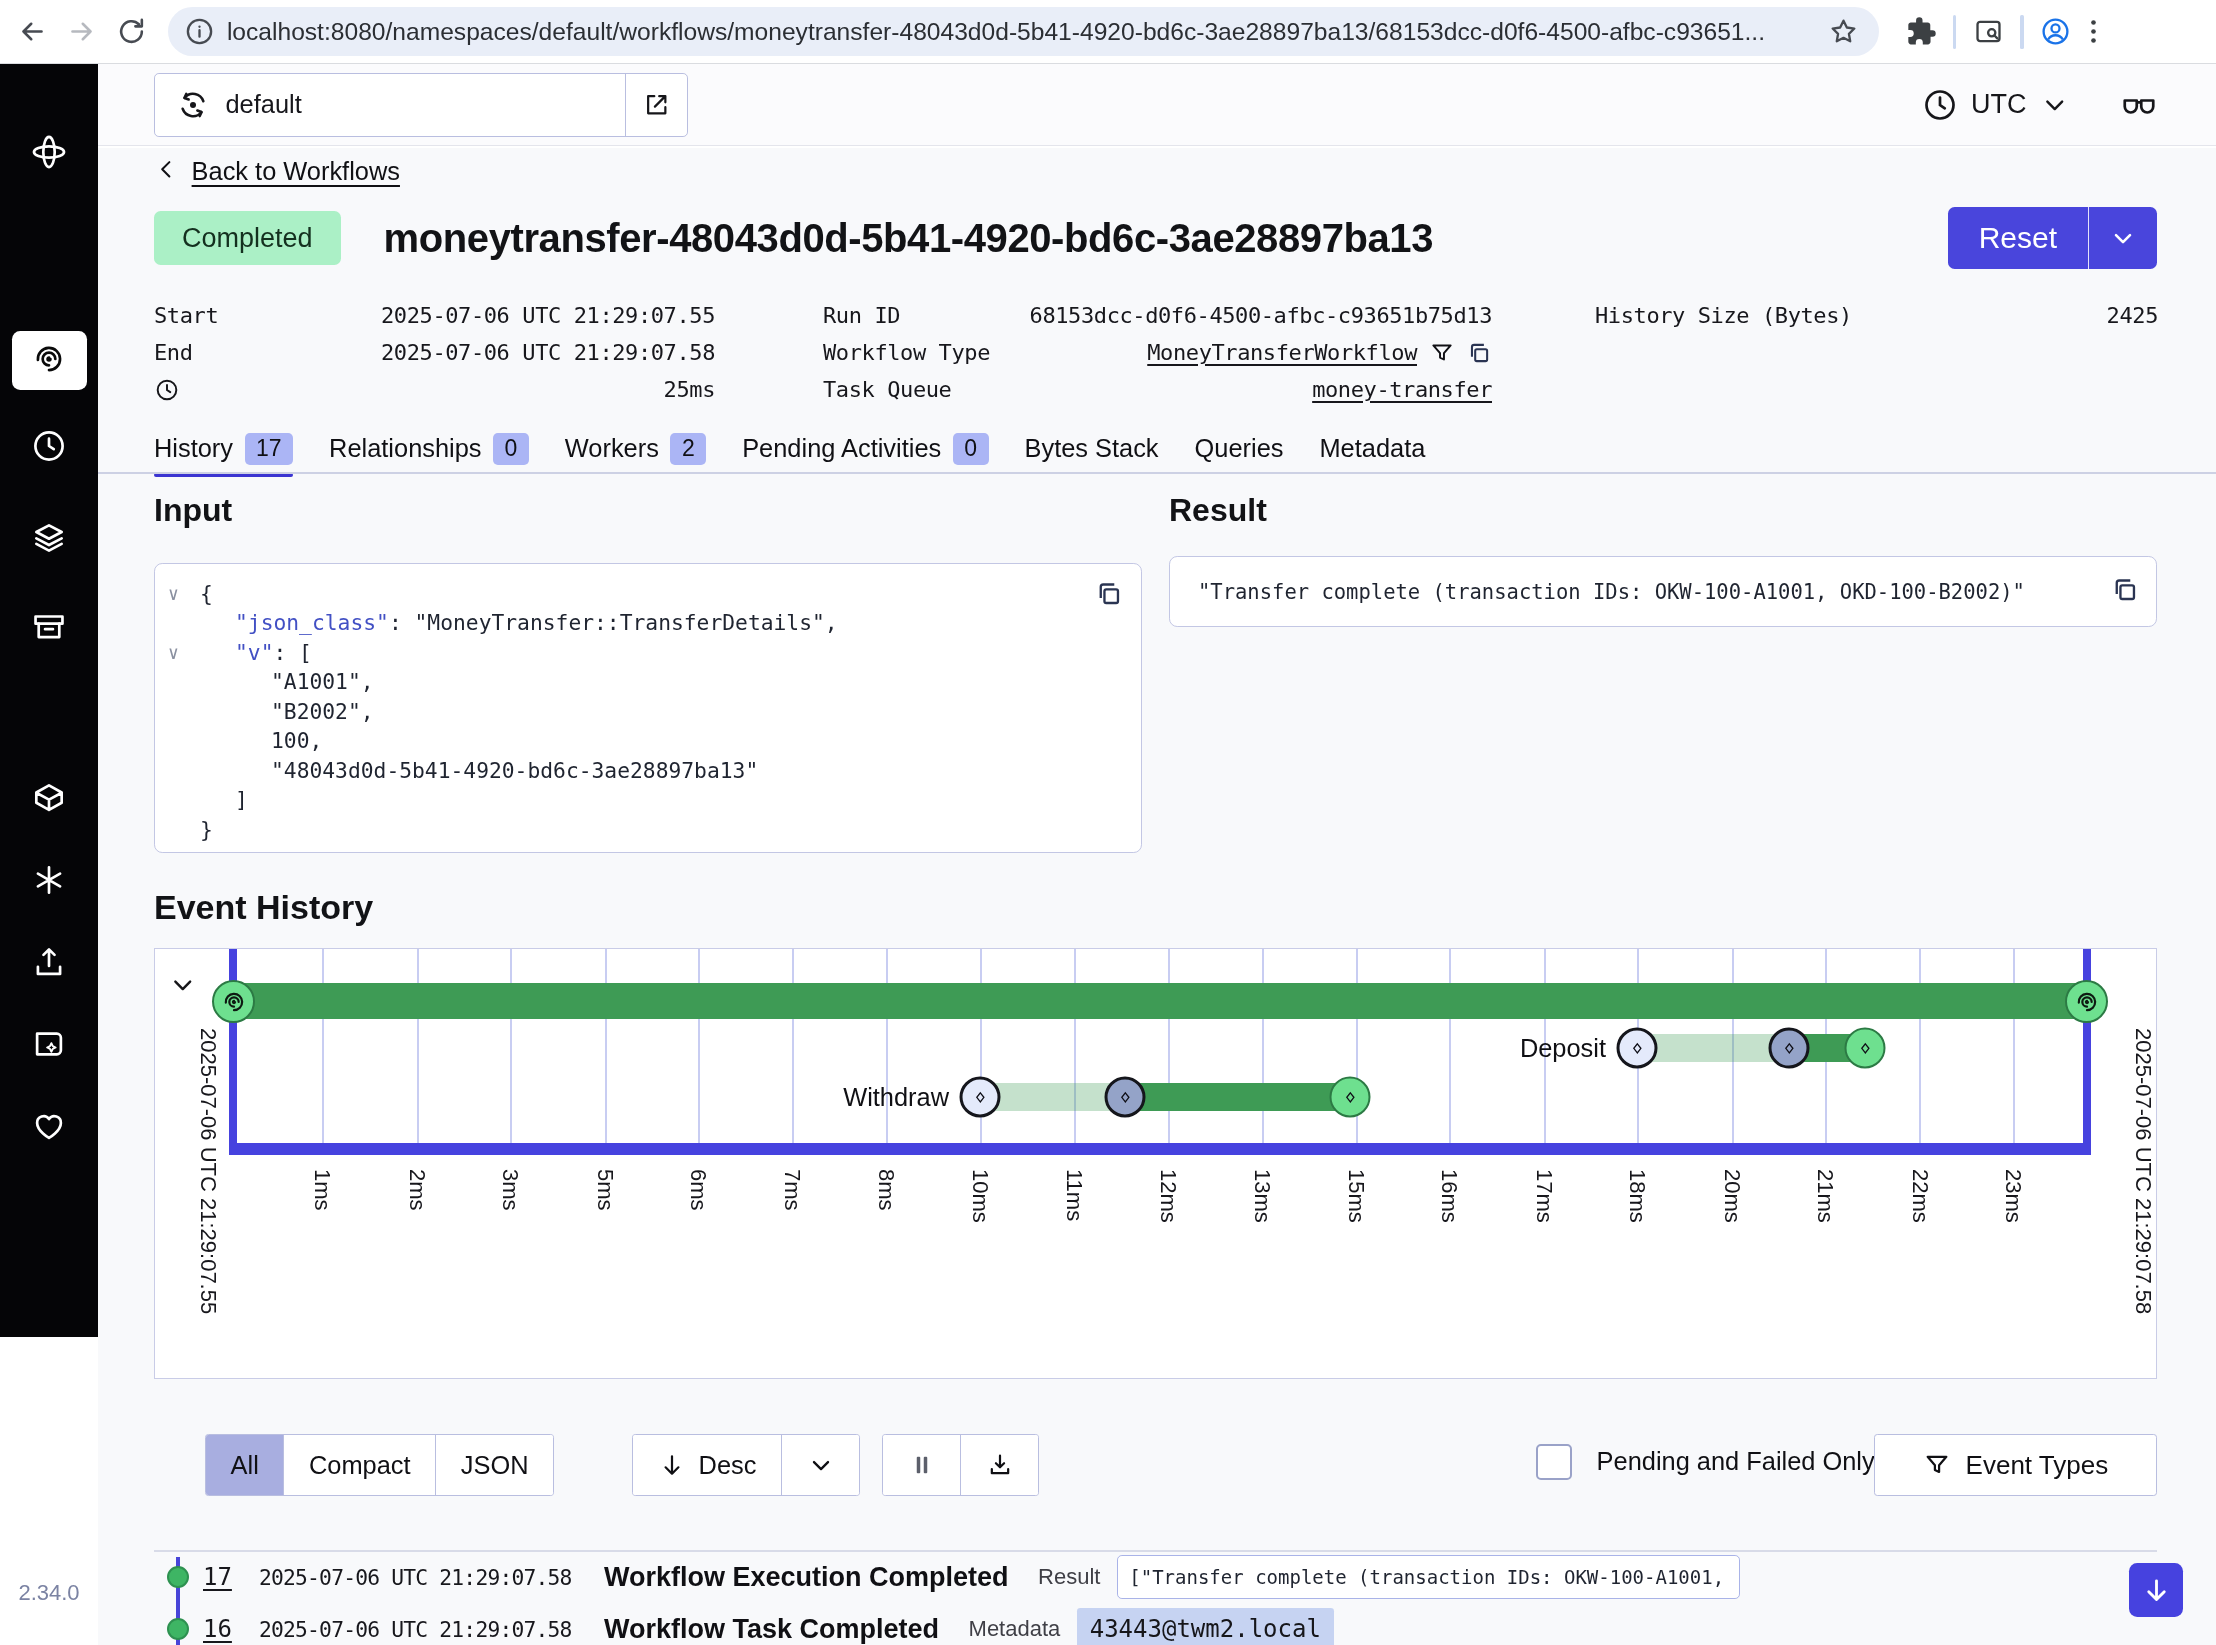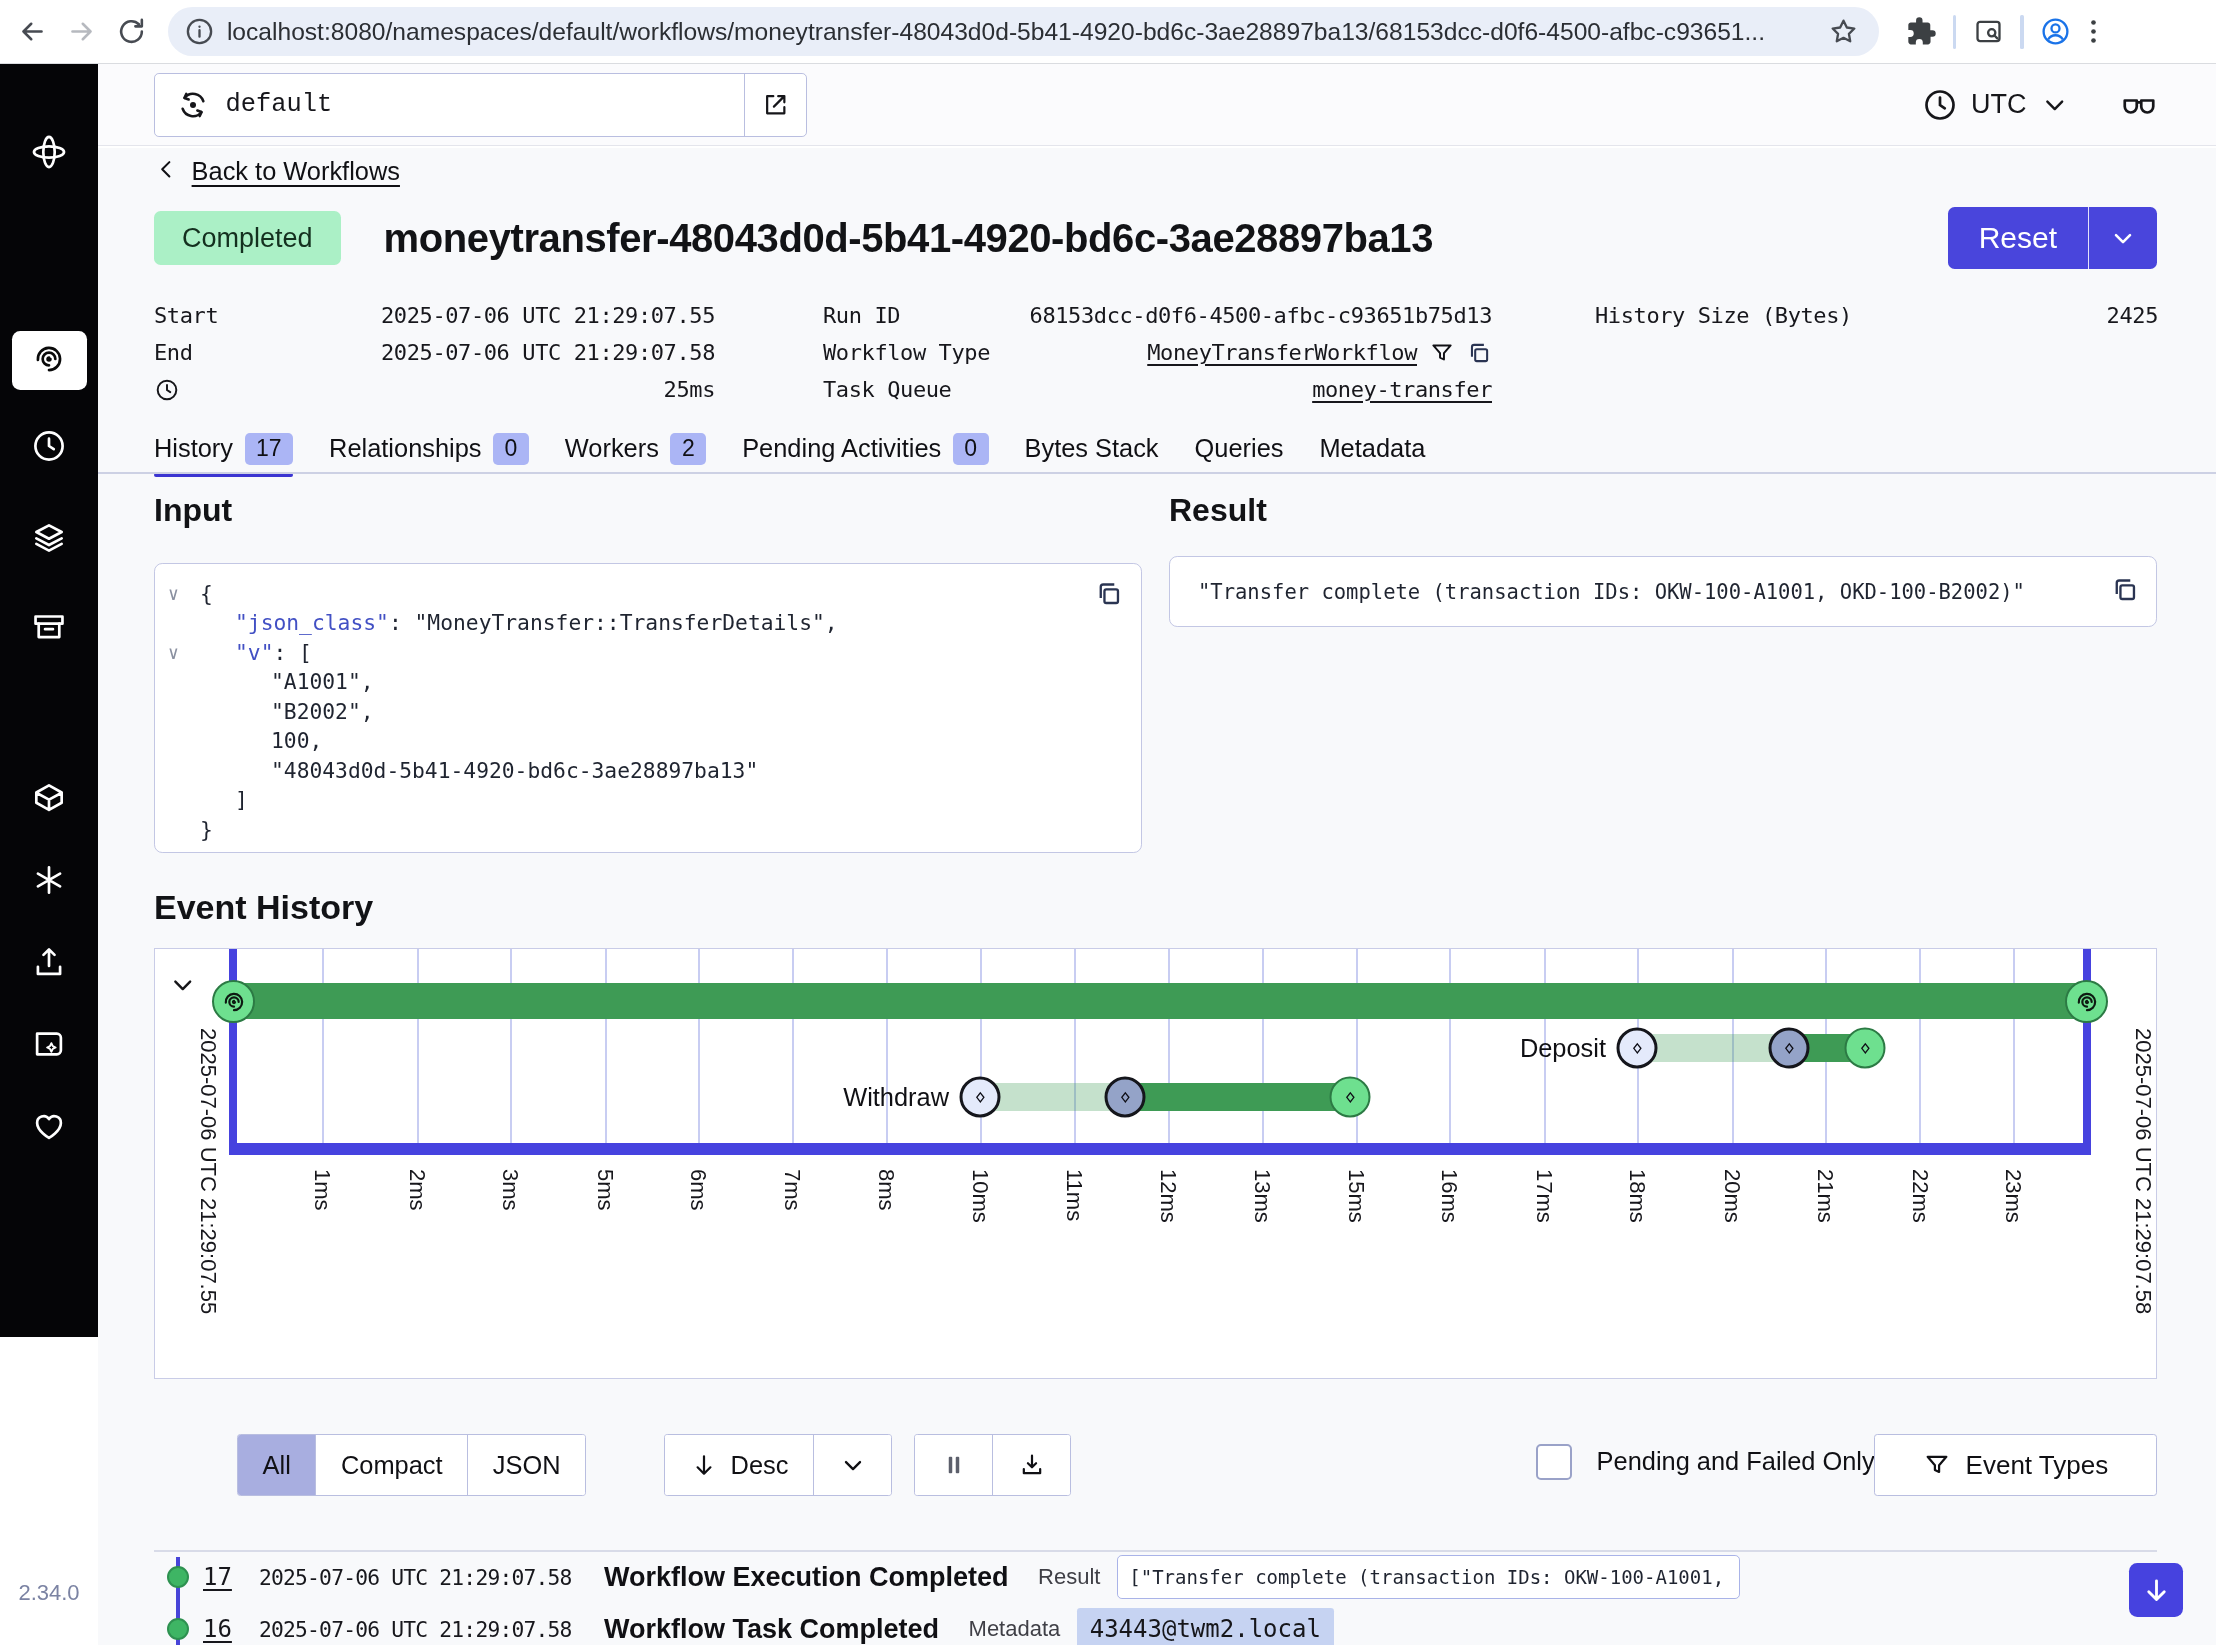--- a/index.html
+++ b/index.html
@@ -22,22 +22,22 @@
   .sb-item { position:absolute; left:11.5px; width:75px; height:59px; border-radius:8.2px;
     display:flex; align-items:center; justify-content:center; color:#fff; }
   .sb-item svg { width:38px; height:38px; }
   .sb-item.active { background:#fff; color:#0a0a0a; }
   #sb-version { position:absolute; left:0; top:1516px; width:98px; text-align:center; font-size:22px; color:#7B83A3; }
 
   
   #topbar { position:absolute; left:98px; top:64px; width:2118px; height:82px; background:#FBFBFD;
     border-bottom:1.6px solid #E4E5EC; display:flex; align-items:center; justify-content:space-between;
     padding:0 59px 0 56px; }
-  #ns-box { display:flex; align-items:stretch; width:653px; height:64px; background:#fff;
-    border:1.6px solid #B9BEE0; border-radius:4.9px;font-family:Liberation Mono, monospace; }
+  #ns-box { display:flex; align-items:stretch; width:534px; height:64px; background:#fff;
+    border:1.6px solid #B9BEE0; border-radius:4.9px; }
   #ns-main { flex:1; display:flex; align-items:center; padding-left:19.7px; gap:14.8px; font-size:25.4px; }
   #ns-ext { width:62px; border-left:1.6px solid #B9BEE0; display:flex; align-items:center; justify-content:center; }
   #topbar-right { display:flex; align-items:center; gap:52px; }
   #tz-btn { display:flex; align-items:center; gap:13px; font-size:27px; color:#16161a; }
   .ic-32 svg { width:29.5px; height:29.5px; display:block; }
   .ic-40 svg { width:36px; height:36px; display:block; }
 
   
   #content-bg { position:absolute; left:98px; top:148px; width:2118px; height:1498px; background:#F8F9FB; }
 
@@ -103,21 +103,21 @@
   .marker { position:absolute; width:41px; height:41px; border-radius:50%; border:3.3px solid #15161C;
     display:flex; align-items:center; justify-content:center; transform:translate(-50%,-50%); }
   .marker svg { width:19.7px; height:19.7px; }
   .marker.sched { background:#E4EAFB; }
   .marker.started { background:#94A3C8; }
   .marker.closed { background:#6EE08F; border:2.5px solid #2C7A44; }
 
   
   #controls { position:absolute; left:0; top:1434px; width:2216px; height:69px; }
   .ctl-group { position:absolute; top:0; display:flex; height:62px; background:#fff;
-    border:1.6px solid #B9BEE0; border-radius:3.3px; overflow:hidden;margin-left:32px; }
+    border:1.6px solid #B9BEE0; border-radius:3.3px; overflow:hidden; }
   .ctl-seg { display:flex; align-items:center; justify-content:center; font-size:25.4px; color:#101014;
     border-right:1.6px solid #B9BEE0; padding:0 24.6px; background:#fff; }
   .ctl-seg:last-child { border-right:none; }
   .ctl-seg.active { background:#A8AEE0; }
   .ctl-seg svg { width:28px; height:28px; }
   #chk-row { position:absolute; left:1536px; top:9.8px; display:flex; align-items:center; gap:24.6px; }
   #chk-box { width:36px; height:36px; background:#fff; border:2.5px solid #9AA2C8; border-radius:4.9px; }
   #chk-label { font-size:25.4px; color:#101014; }
   #evt-types { position:absolute; left:1874px; top:0; width:283px; height:62px; background:#fff;
     border:1.6px solid #B9BEE0; border-radius:3.3px; display:flex; align-items:center; justify-content:center;

